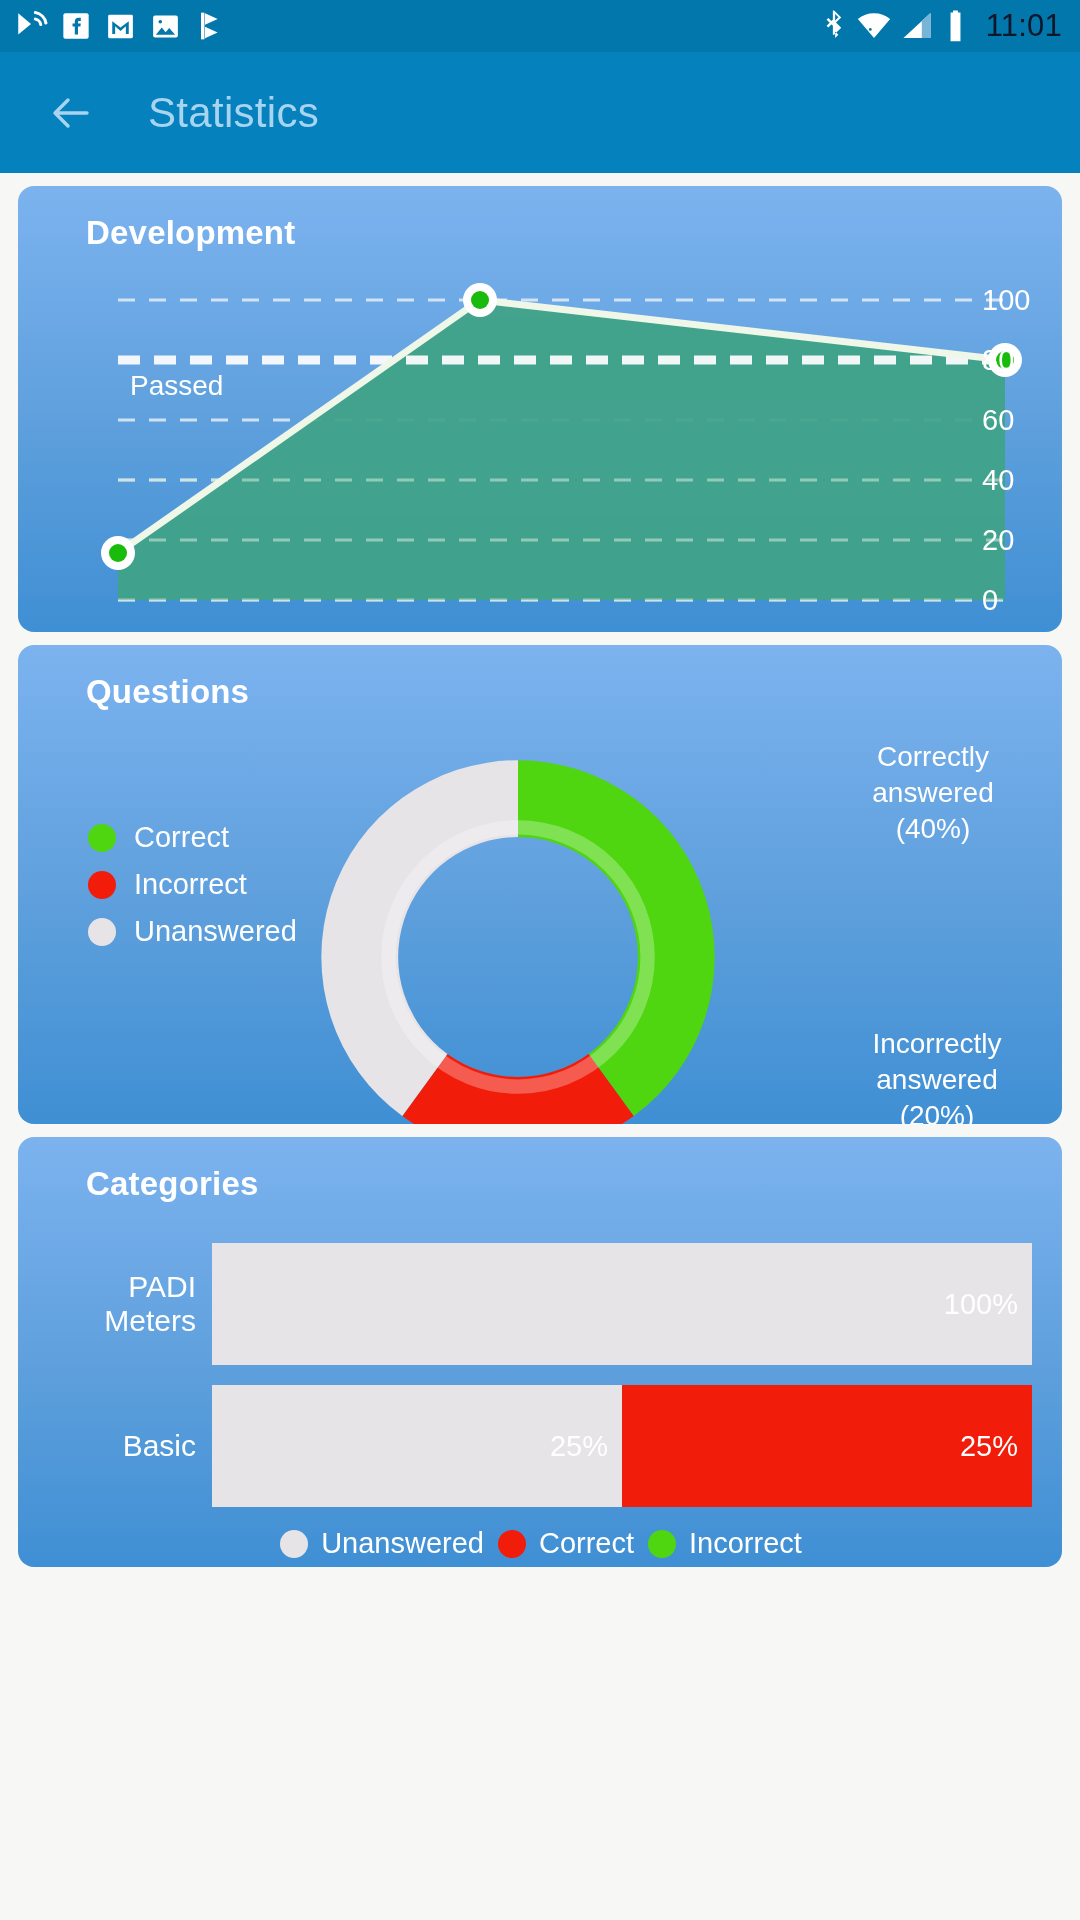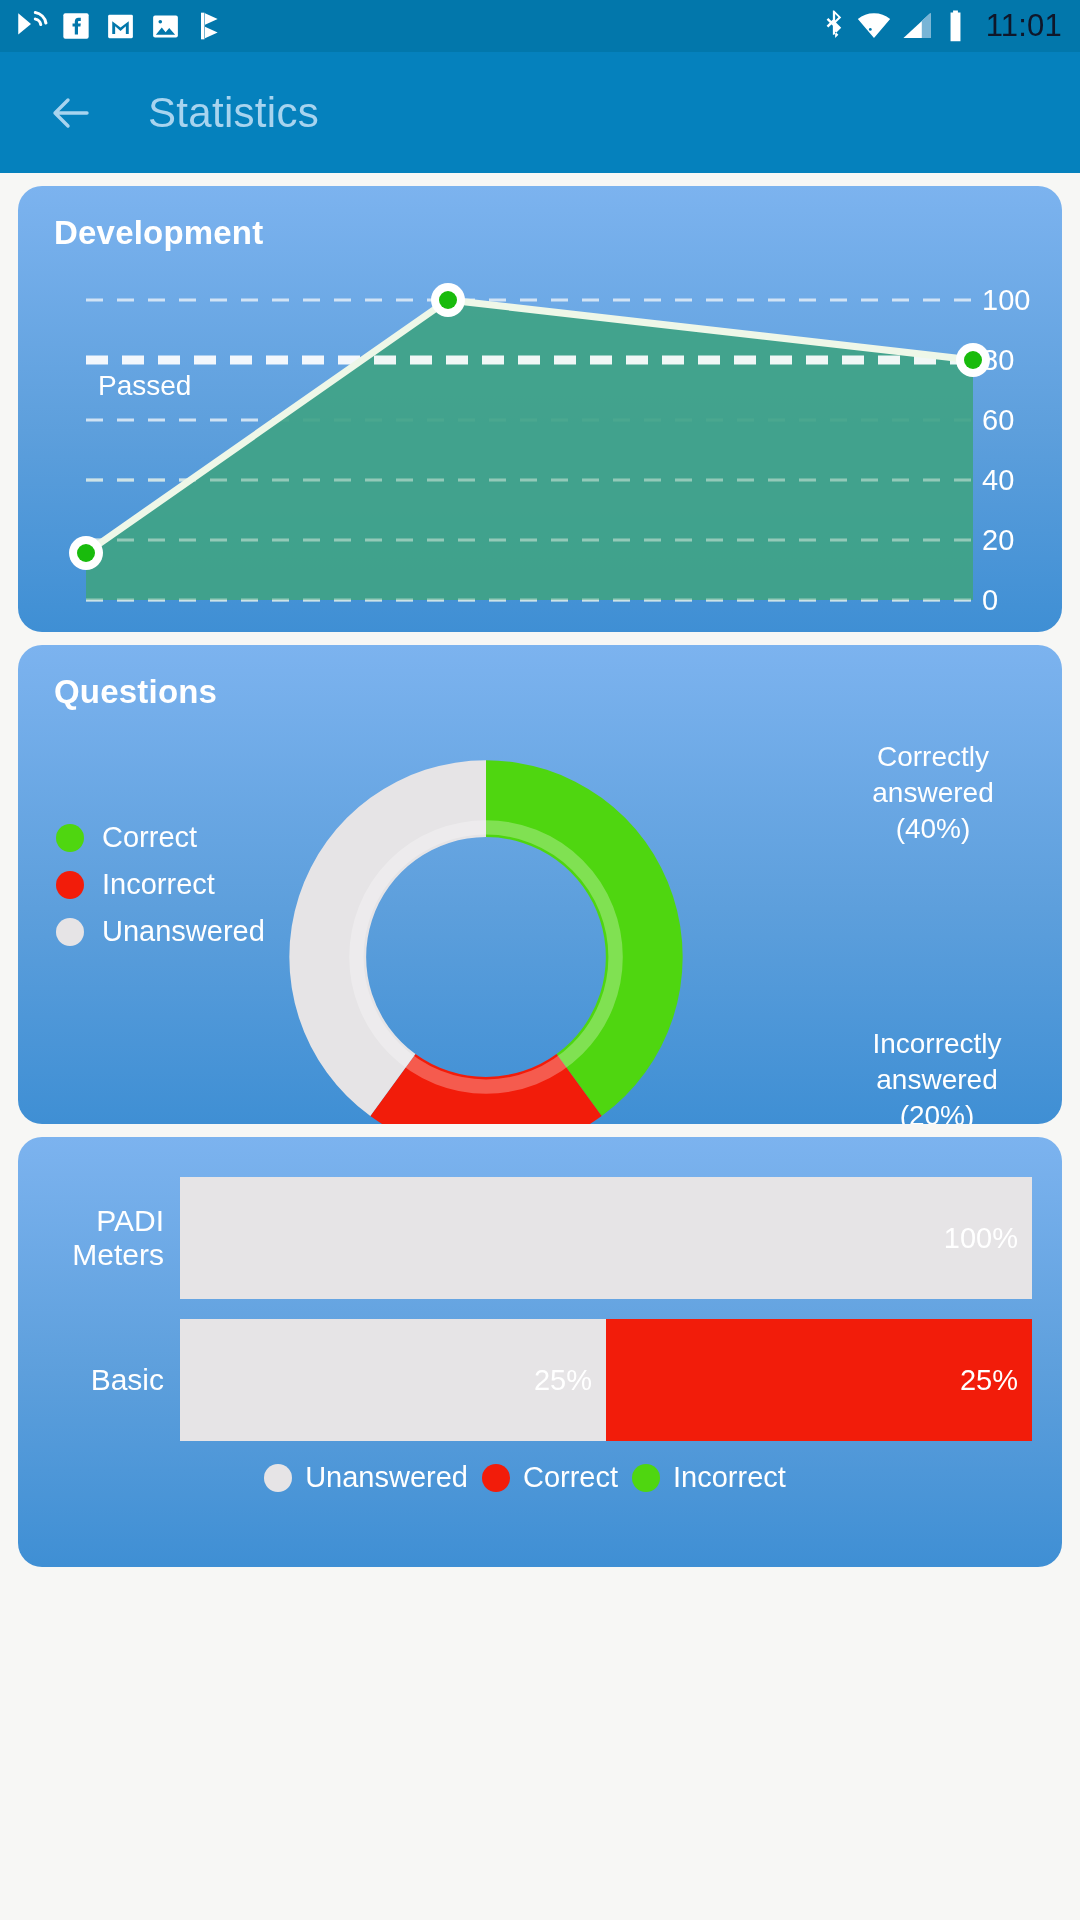--- a/index.html
+++ b/index.html
@@ -30,23 +30,23 @@
     display:flex; align-items:center; padding-left:40px;
   }
   .back-btn{ width:62px; height:62px; display:flex; align-items:center; justify-content:center; }
   .appbar-title{
     color:#a8d4ef; font-size:42px; margin-left:46px; letter-spacing:.3px;
   }
 
   
   .scroll{ padding:0 18px; }
   .card{
-    border-radius:24px; margin-top:13px;
+    border-radius:16px; margin-top:13px;
     background:linear-gradient(180deg,#7cb3ef 0%,#5d9fdc 55%,#3f8fd4 100%);
-    position:relative; overflow:hidden;
+    position:relative; overflow:hidden;padding-left:32px;
   }
   .card-title{
     color:#ffffff; font-size:33px; font-weight:bold;
     padding:28px 0 0 36px; letter-spacing:.2px;
   }
 
   
   #card-development{ height:446px; }
   .dev-wrap{ position:relative; width:100%; height:370px; }
   .dev-svg{ position:absolute; left:0; top:0; }
@@ -232,20 +232,21 @@
           <circle r="54" fill="none" stroke="#ffffff" stroke-width="6" opacity=".28"></circle>
         </g>
       </svg>
 
       <div class="q-note" id="note-correct">Correctly<br>answered<br>(40%)</div>
       <div class="q-note" id="note-incorrect">Incorrectly<br>answered<br>(20%)</div>
     </div>
   </div>
 
   <div class="card" id="card-categories">
+    <div class="card-title">Categories</div>
     <div class="cat-rows">
 
       <div class="cat-row">
         <div class="cat-name">PADI Meters</div>
         <div class="cat-bar">
           <div class="seg" style="flex:100;background:#e6e4e6">100%</div>
         </div>
       </div>
 
       <div class="cat-row">

